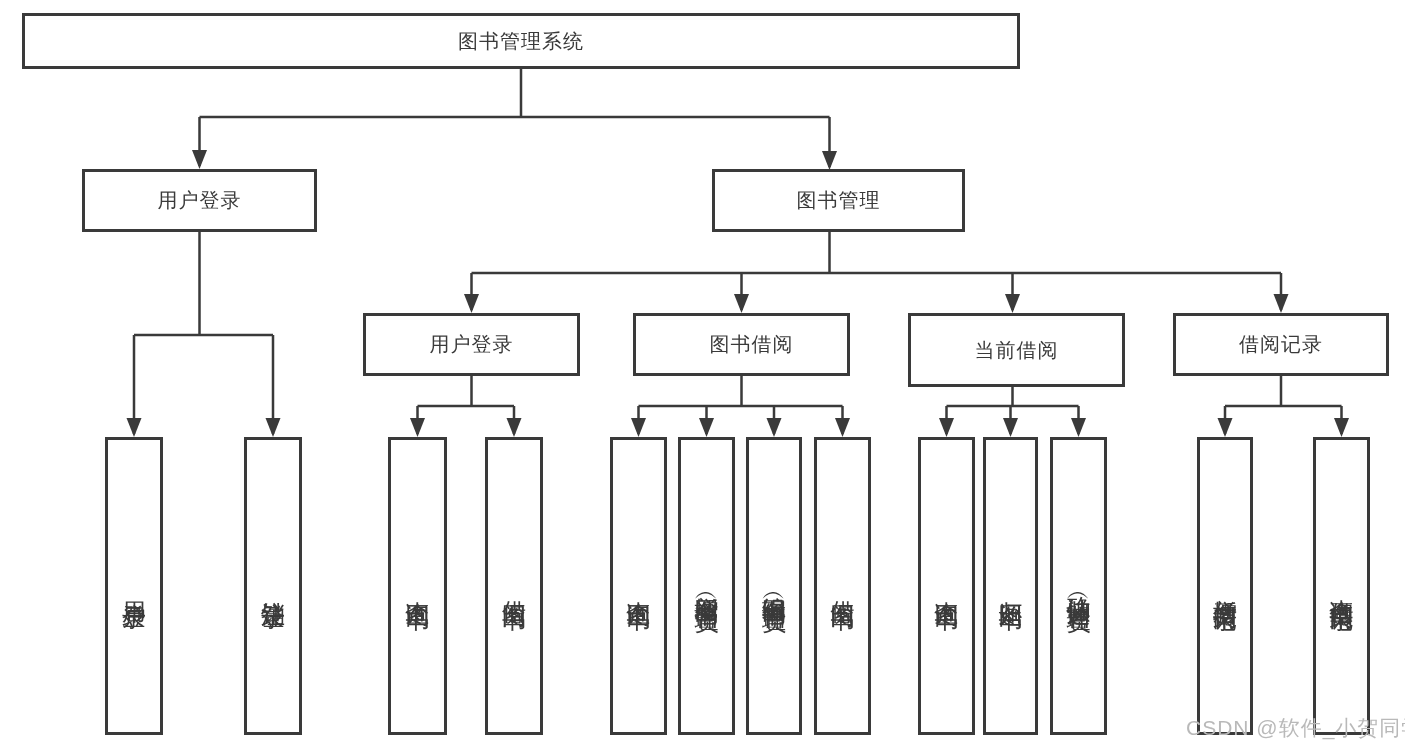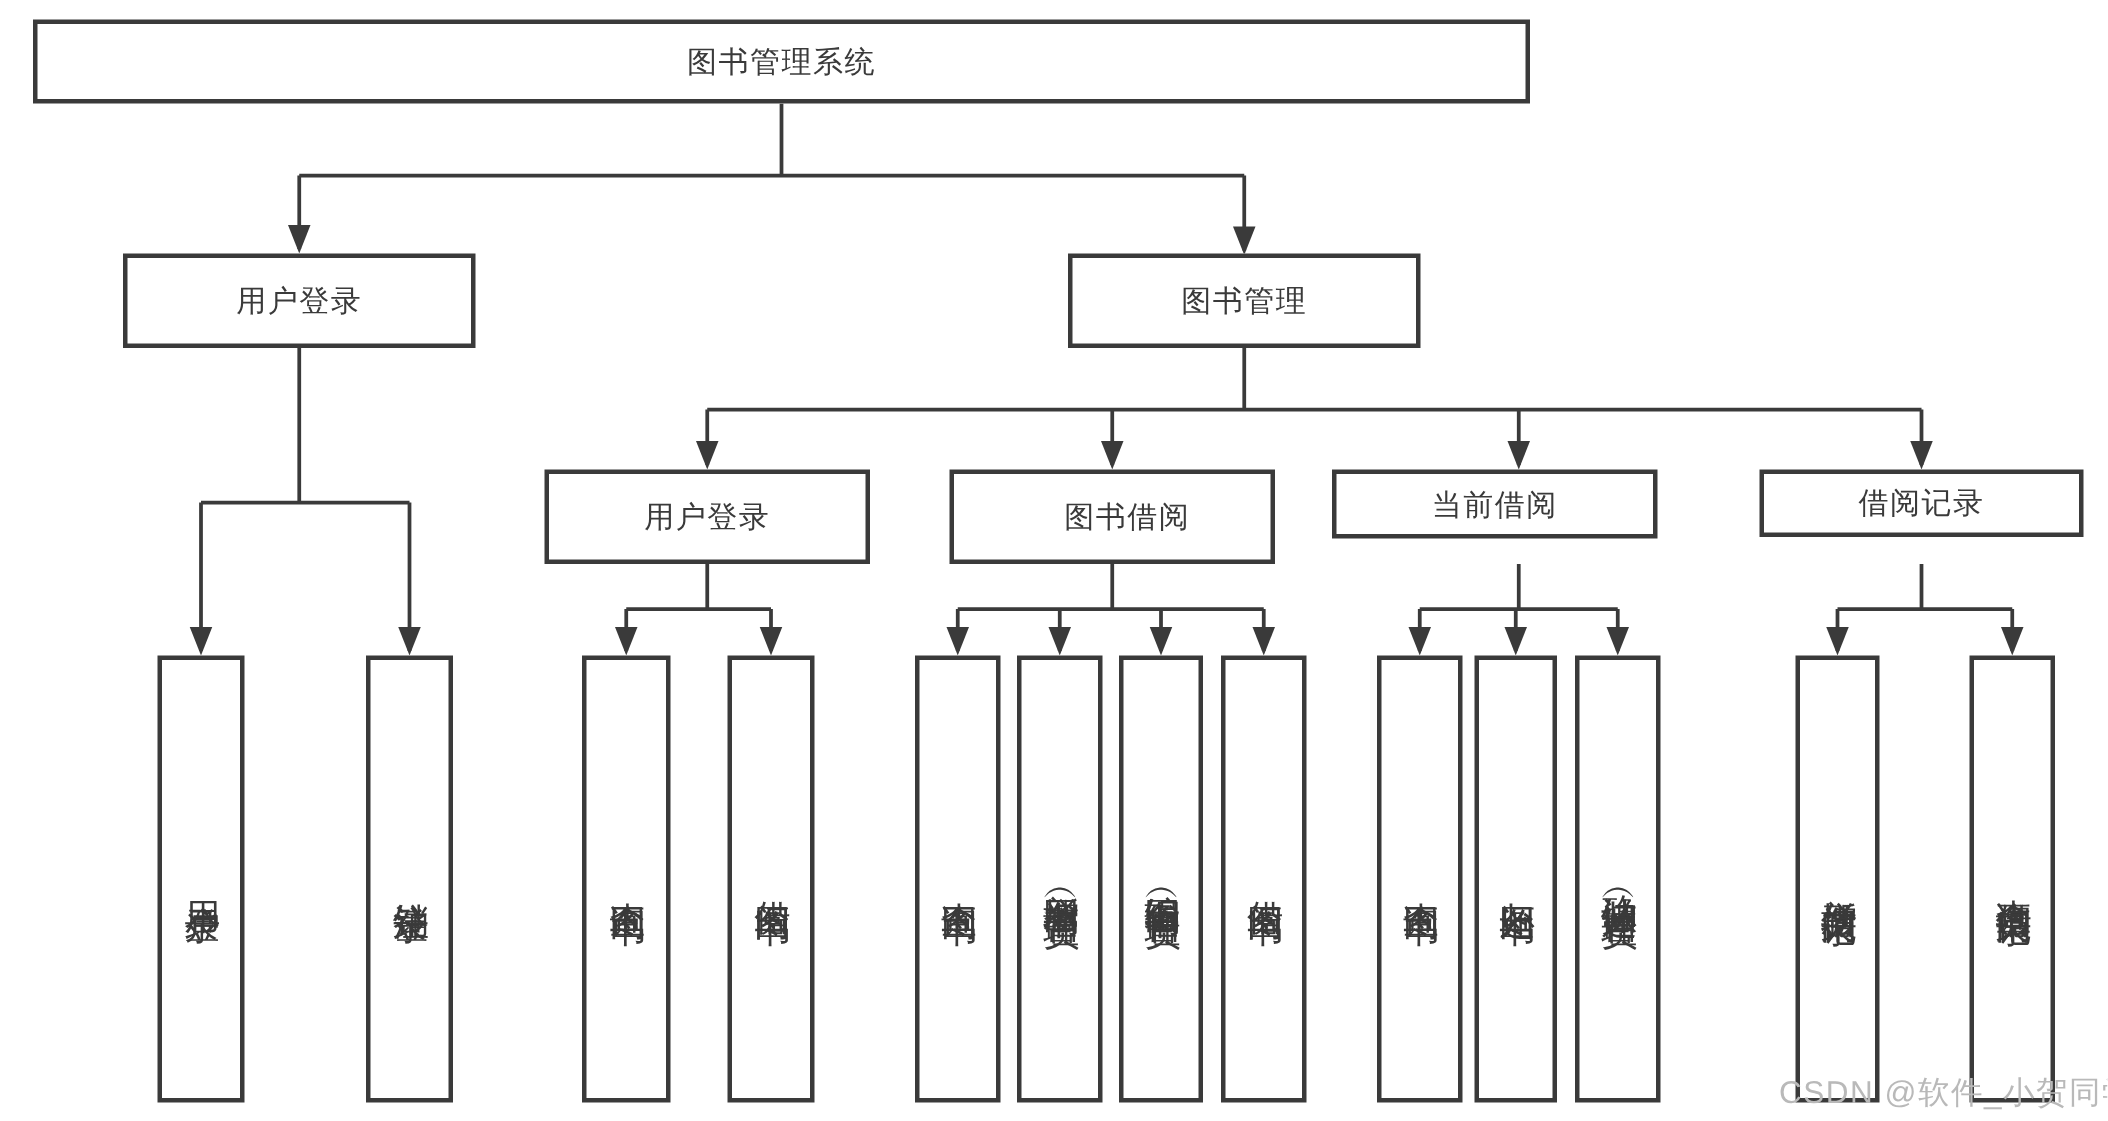--- a/index.html
+++ b/index.html
@@ -88,26 +88,26 @@
       <use href="#arrowhead" x="1010.5" y="437"></use>
       <use href="#arrowhead" x="1078.5" y="437"></use>
       <use href="#arrowhead" x="1225" y="437"></use>
       <use href="#arrowhead" x="1341.5" y="437"></use>
     </g>
   </svg>
 
   <div class="node" style="left:22px; top:13px; width:998px; height:56px;">图书管理系统</div>
 
   <div class="node" style="left:82px; top:169px; width:235px; height:63px;">用户登录</div>
-  <div class="node" style="left:712px; top:169px; width:235px; height:63px;">图书管理</div>
+  <div class="node" style="left:712px; top:169px; width:253px; height:63px;">图书管理</div>
 
   <div class="node" style="left:363px; top:313px; width:217px; height:63px;">用户登录</div>
   <div class="node" style="left:633px; top:313px; width:217px; height:63px;padding-left:20px;">图书借阅</div>
-  <div class="node" style="left:888px; top:313px; width:217px; height:46px;">当前借阅</div>
-  <div class="node" style="left:1173px; top:313px; width:216px; height:45px;">借阅记录</div>
+  <div class="node" style="left:908px; top:313px; width:217px; height:74px;">当前借阅</div>
+  <div class="node" style="left:1173px; top:313px; width:216px; height:63px;">借阅记录</div>
 
   <div class="node leaf" style="left:105px; top:437px; width:58px; height:298px;">用户登录</div>
   <div class="node leaf" style="left:244px; top:437px; width:58px; height:298px;">注销登录</div>
 
   <div class="node leaf" style="left:388px; top:437px; width:59px; height:298px;">查询图书</div>
   <div class="node leaf" style="left:485px; top:437px; width:58px; height:298px;">借阅图书</div>
 
   <div class="node leaf" style="left:610px; top:437px; width:57px; height:298px;">查询图书</div>
   <div class="node leaf" style="left:678px; top:437px; width:57px; height:298px;">新增图书（管理员）</div>
   <div class="node leaf" style="left:746px; top:437px; width:56px; height:298px;">编辑图书（管理员）</div>

